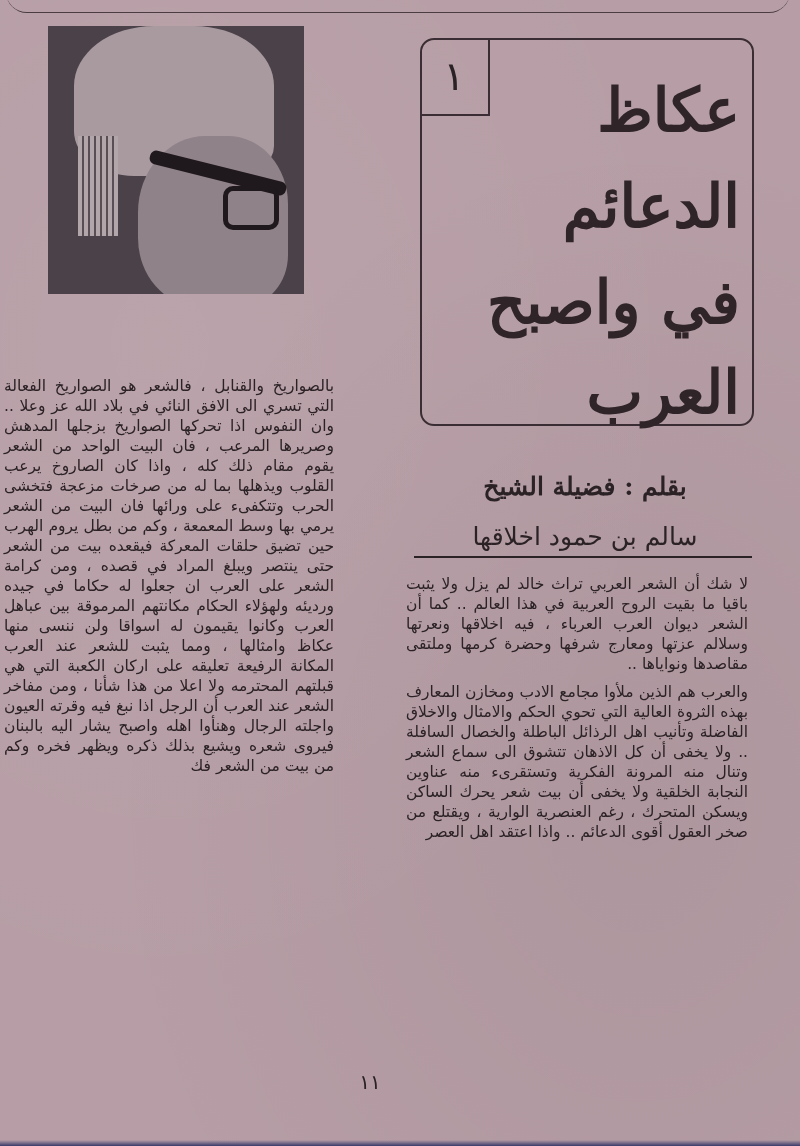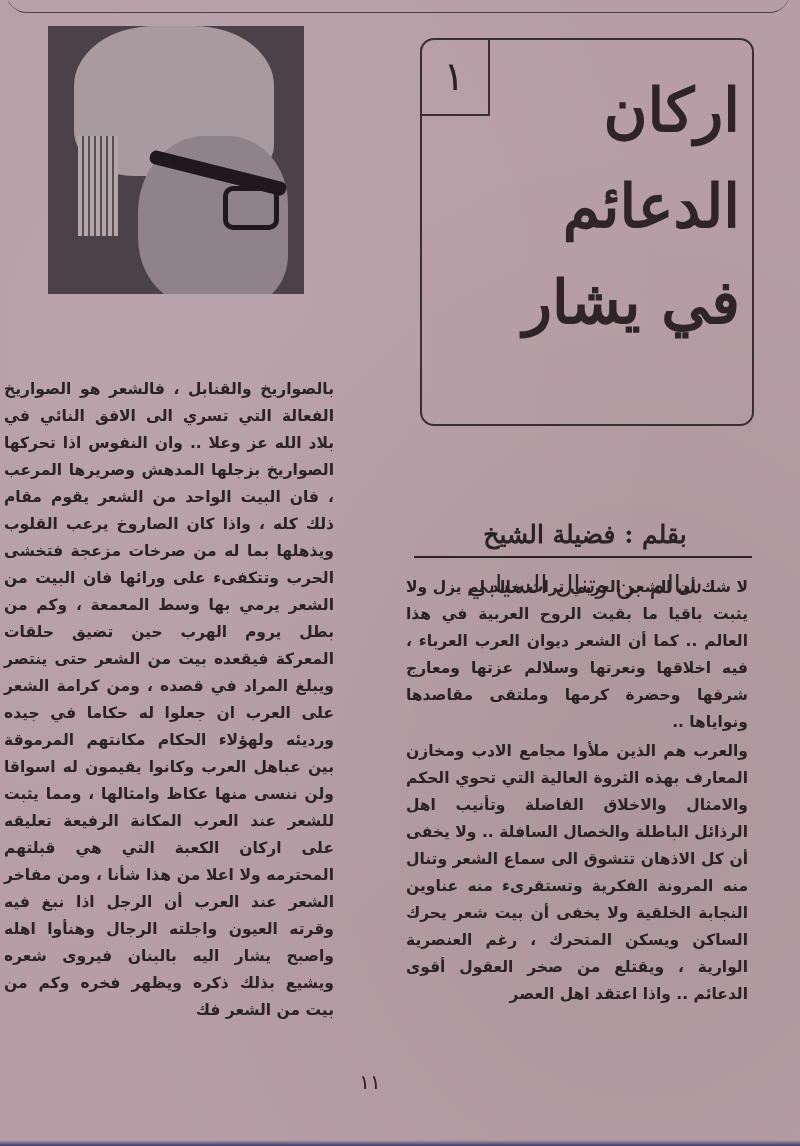--- a/index.html
+++ b/index.html
@@ -54,34 +54,34 @@
     position: absolute; left: 430px; top: 62px; width: 310px;
     direction: rtl; text-align: right;
     font-family: "DejaVu Serif", serif; font-weight: bold; color: #2f2529;
   }
   .title-lines div { font-size: 60px; line-height: 96px; letter-spacing: 2px; }
   .title-lines .l4 { margin-top: -6px; }
   .byline {
     position: absolute; left: 410px; top: 470px; width: 350px;
     direction: rtl; text-align: center; font-family: "DejaVu Serif", serif;
   }
-  .byline .b1 { font-size: 25px; font-weight: bold; line-height: 34px; margin-top: 48px; }
+  .byline .b1 { font-size: 25px; font-weight: bold; line-height: 34px; }
   .byline .b2 { font-size: 25px; line-height: 42px; margin-top: 12px; }
   .rule {
     position: absolute; left: 414px; top: 556px; width: 338px; height: 0;
     border-top: 2px solid #2b2226;
   }
   .col {
     position: absolute; direction: rtl; text-align: justify;
-    font-family: "DejaVu Sans", sans-serif; font-weight: bold;
-    font-size: 15.5px; line-height: 27px; color: #2b2226;
+    font-family: "DejaVu Sans", sans-serif; font-weight: normal;
+    font-size: 15.5px; line-height: 20px; color: #2b2226;
   }
   .col p { margin: 0; text-align-last: right; }
   .col-right { left: 406px; top: 574px; width: 342px; }
-  .col-right p.para2 { margin-top: 2px; }
+  .col-right p.para2 { margin-top: 8px; }
   .col-left { left: 4px; top: 376px; width: 330px; }
   .folio {
     position: absolute; left: 350px; top: 1070px; width: 40px; text-align: center;
     font-family: Liberation Serif, serif; font-size: 20px; direction: rtl;
   }
   .bottom-shadow {
     position: absolute; left: 0; right: 0; bottom: 0; height: 6px;
     background: linear-gradient(180deg, transparent, #3a3a6a);
   }
 </style>
@@ -95,28 +95,29 @@
   <div class="tassel"></div>
   <div class="face"></div>
   <div class="glasses"></div>
   <div class="lens"></div>
 </div>
 
 <div class="title-box"></div>
 <div class="number-box">١</div>
 
 <div class="title-lines">
-  <div class="l1">اركان</div>
+  <div class="l1">عكاظ</div>
   <div class="l2">الدعائم</div>
-  <div class="l3">في يشار</div>
+  <div class="l3">في واصبح</div>
+  <div class="l4">العرب</div>
 </div>
 
 <div class="byline">
   <div class="b1">بقلم : فضيلة الشيخ</div>
-  <div class="b2">سالم بن وتنال السيابي</div>
+  <div class="b2">سالم بن حمود اخلاقها</div>
 </div>
 
 <div class="rule"></div>
 
 <div class="col col-right">
   <p class="para1">لا شك أن الشعر العربي تراث خالد لم يزل ولا يثبت باقيا ما بقيت الروح العربية في هذا العالم .. كما أن الشعر ديوان العرب العرباء ، فيه اخلاقها ونعرتها وسلالم عزتها ومعارج شرفها وحضرة كرمها وملتقى مقاصدها ونواياها ..</p>
   <p class="para2">والعرب هم الذين ملأوا مجامع الادب ومخازن المعارف بهذه الثروة العالية التي تحوي الحكم والامثال والاخلاق الفاضلة وتأنيب اهل الرذائل الباطلة والخصال السافلة .. ولا يخفى أن كل الاذهان تتشوق الى سماع الشعر وتنال منه المرونة الفكرية وتستقرىء منه عناوين النجابة الخلقية ولا يخفى أن بيت شعر يحرك الساكن ويسكن المتحرك ، رغم العنصرية الوارية ، ويقتلع من صخر العقول أقوى الدعائم .. واذا اعتقد اهل العصر</p>
 </div>
 
 <div class="col col-left">

